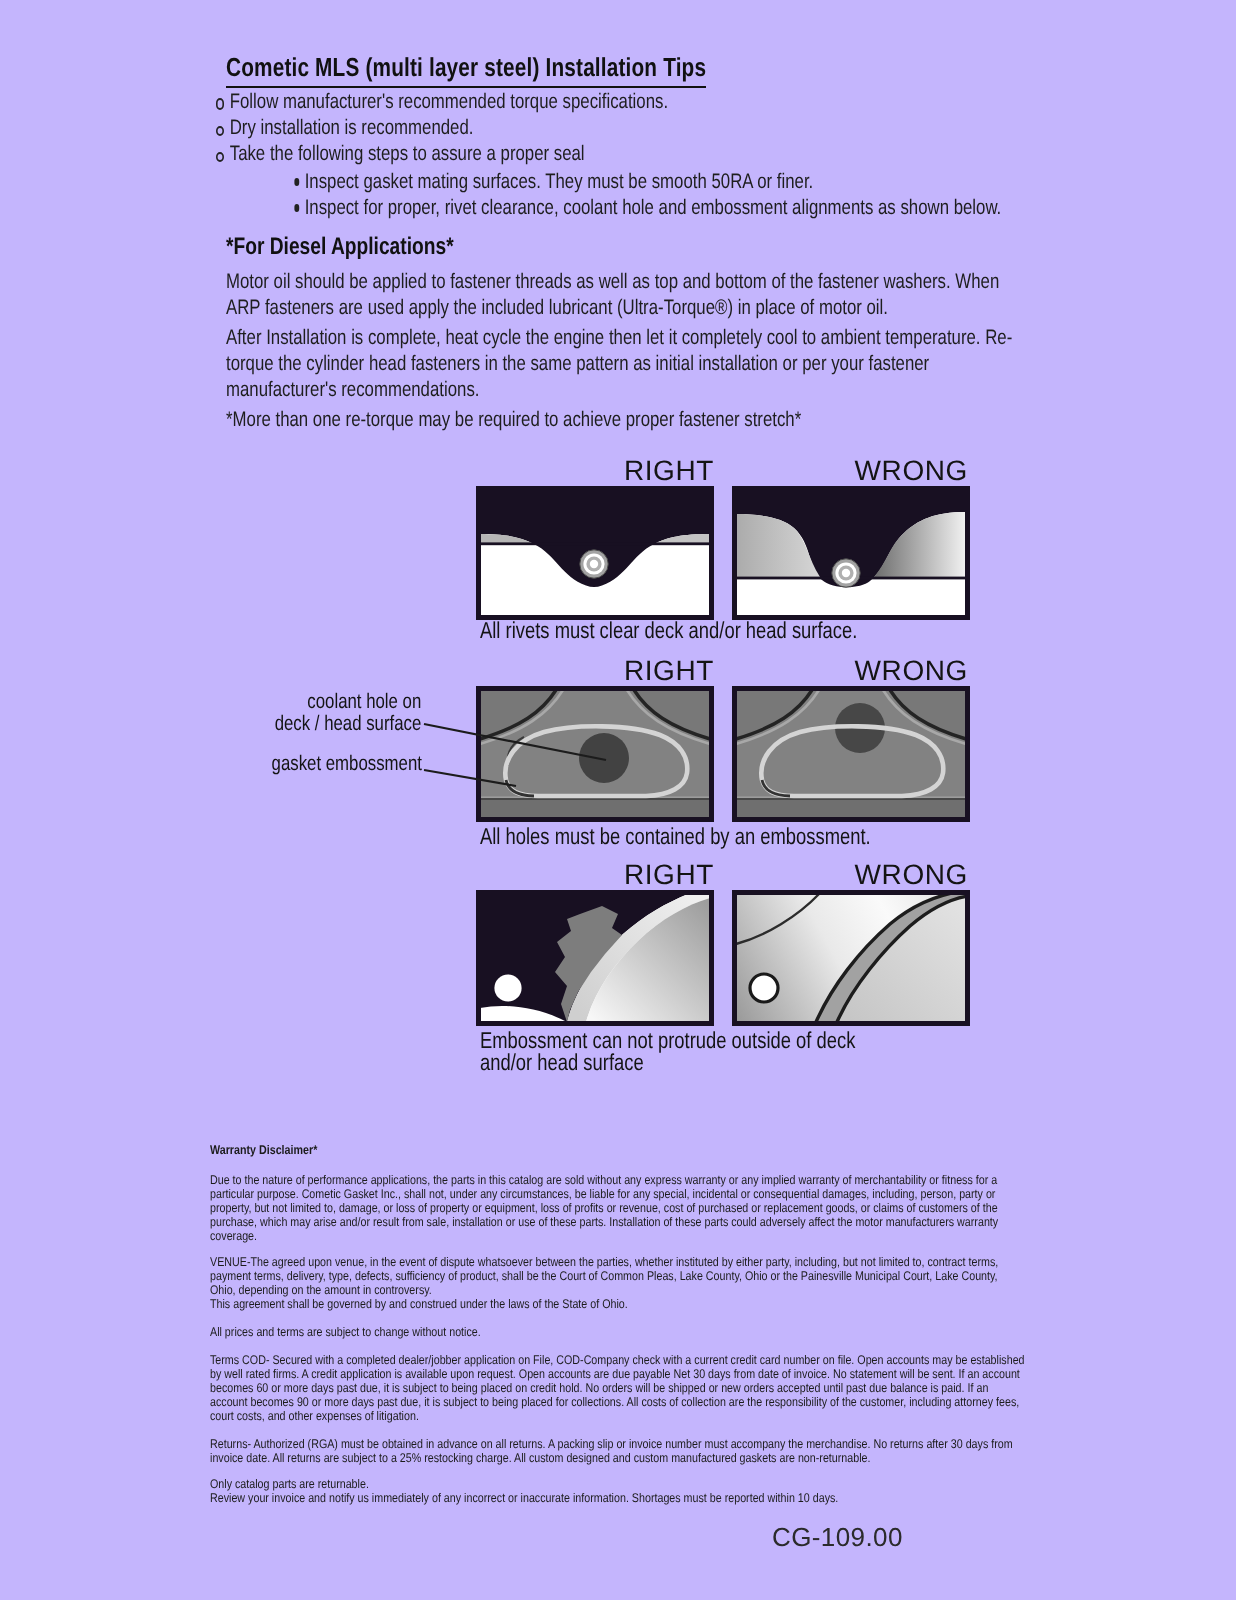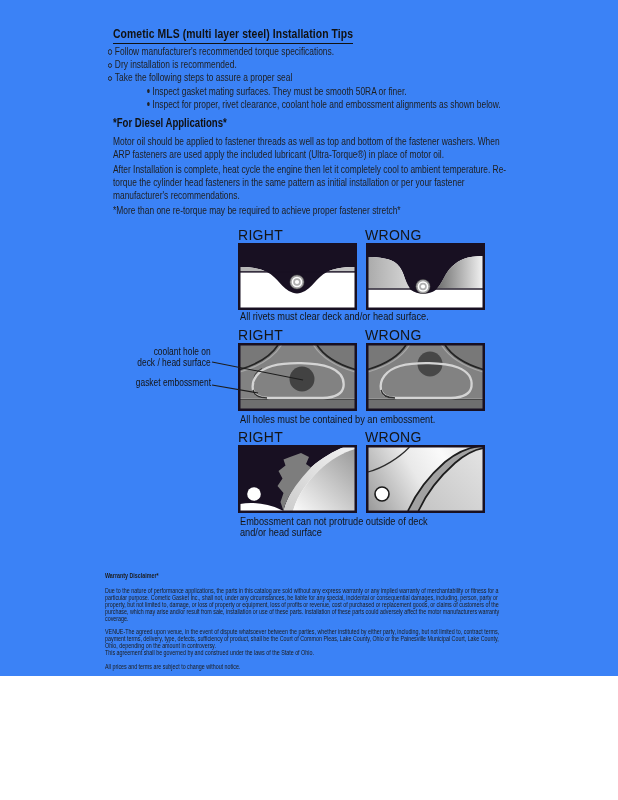--- a/index.html
+++ b/index.html
@@ -1,32 +1,32 @@
 <!DOCTYPE html>
 <html><head>
 <meta charset="utf-8">
 <style>
   html,body{margin:0;padding:0;background:#fff;}
-  .page{position:relative;width:618px;height:676px;background:#3b82f6;overflow:hidden;
+  .page{position:relative;width:618px;height:800px;background:#c4b5fd;overflow:hidden;
         font-family:"Liberation Sans","DejaVu Sans",sans-serif;color:#1e1e1e;}
   .abs{position:absolute;}
   
   .cx8{transform:scaleX(0.8);transform-origin:0 0;}
   .cx8r{transform:scaleX(0.8);transform-origin:100% 0;}
   .cx85{transform:scaleX(0.85);transform-origin:0 0;}
   .title{left:113px;top:26px;margin:0;font-size:13px;font-weight:bold;color:#111;
          border-bottom:1.6px solid #111;padding-bottom:2px;white-space:nowrap;letter-spacing:.1px;}
   .h2{margin:0;font-size:12px;font-weight:bold;color:#111;white-space:nowrap;}
   .body{margin:0;font-size:10.5px;line-height:13.2px;width:500px;}
   .bullets{font-size:10.5px;line-height:13.2px;width:560px;}
   .bl{display:flex;}
   .om{flex:none;width:3.4px;height:3.4px;border:1px solid #222;border-radius:50%;margin:4.4px 3.2px 0 0;}
   .sm{flex:none;width:3.4px;height:3.4px;background:#222;border-radius:50%;margin:4.6px 3px 0 0;}
   .bl.sub{margin-left:49px;}
-  .dlabel{width:119px;text-align:left;font-size:14px;color:#141414;letter-spacing:.3px;line-height:13px;}
+  .dlabel{width:119px;text-align:right;font-size:14px;color:#141414;letter-spacing:.3px;line-height:13px;}
   .caption{font-size:11.5px;line-height:11.5px;color:#141414;white-space:nowrap;}
   .caption.wrap{white-space:normal;width:235px;line-height:11px;}
   .annot{font-size:10.5px;line-height:10.8px;color:#141414;text-align:right;white-space:pre-line;}
   .warranty{width:480px;font-size:6.3px;line-height:7px;color:#1c1c1c;}
   .warranty .wh{font-weight:bold;margin:0 0 7.5px 0;}
   .warranty p{margin:0 0 6.8px 0;white-space:pre-line;}
   .docnum{font-size:13px;color:#2b2b2b;letter-spacing:.2px;}
   svg{display:block;}
 </style>
 </head>

